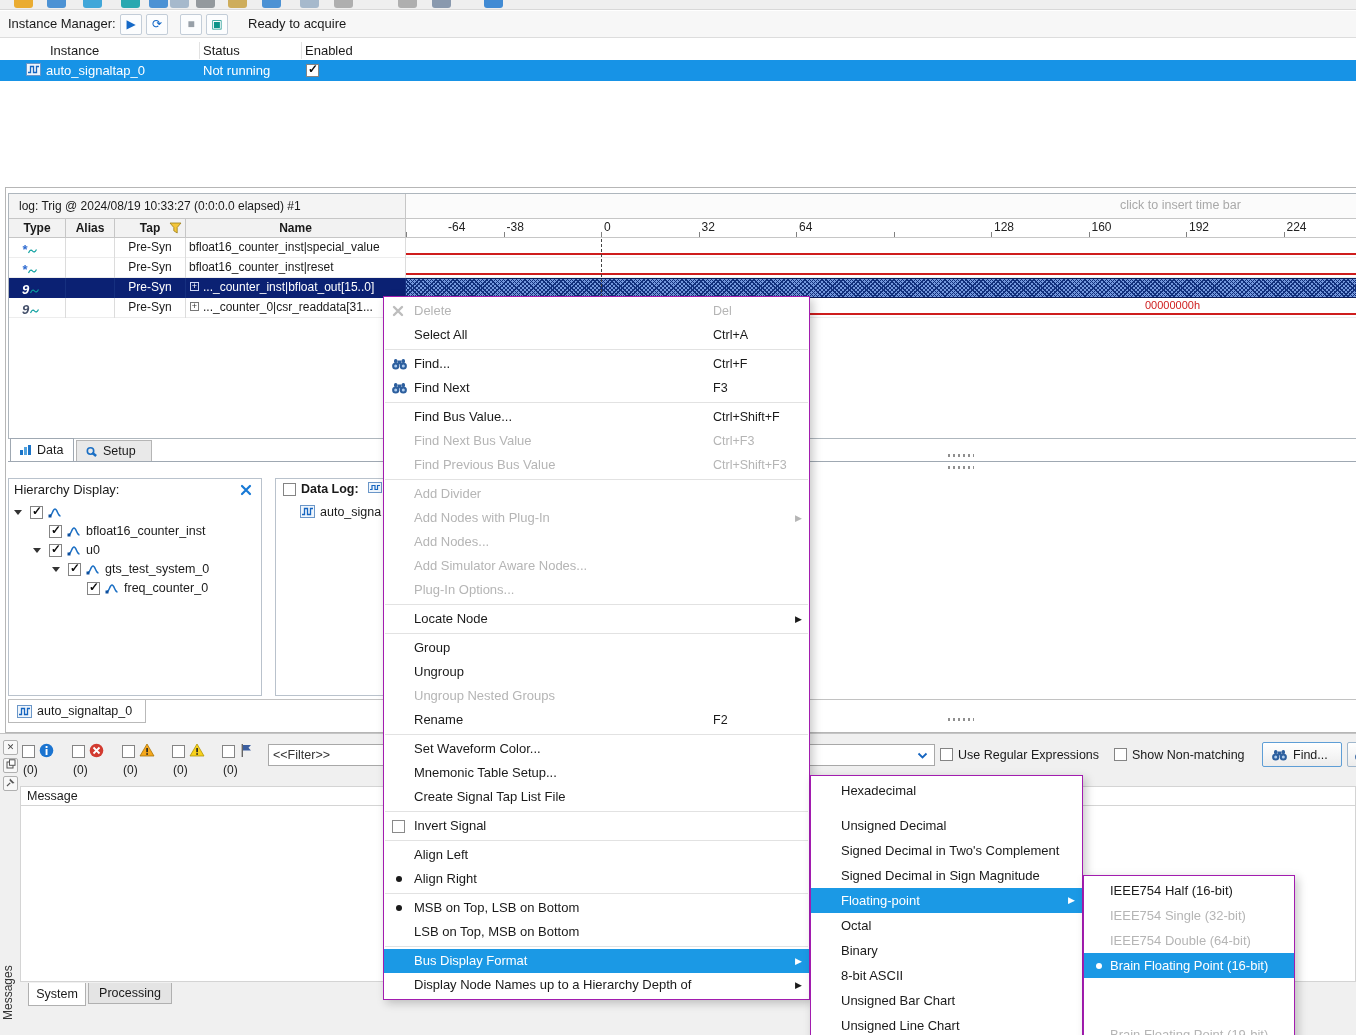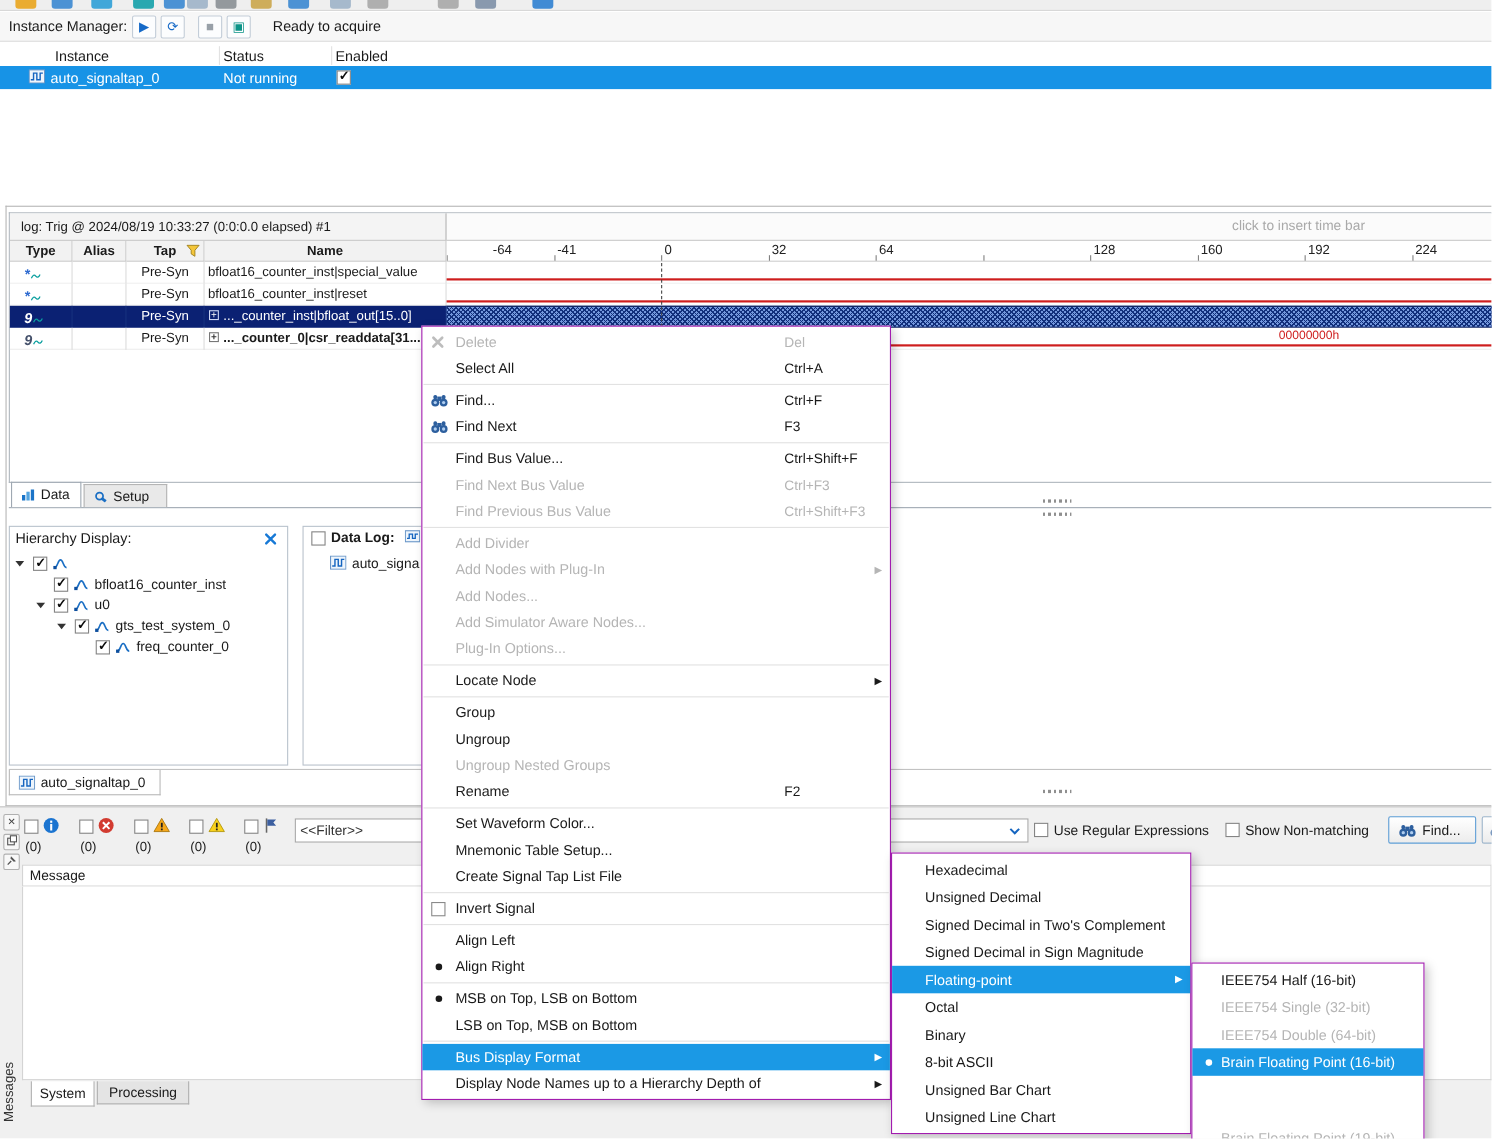--- a/index.html
+++ b/index.html
@@ -34,21 +34,21 @@
 .sigrow.sel .scell{border-right-color:#16307f}
 .typeicon{position:absolute;left:13px;top:1px;width:30px;height:18px}
 .typeicon .tg{font-size:13px;font-weight:bold;font-style:italic;color:#2f6bd0;margin-right:1px}
 .typeicon .tg9{color:#44506a}
 .sigrow.sel .typeicon span{color:#fff}
 .plusbox{display:inline-block;width:9px;height:9px;border:1px solid #777;line-height:7px;font-size:9px;text-align:center;margin:0 4px 2px 1px;vertical-align:middle;background:#fff;color:#333}
 .sigrow.sel .plusbox{background:transparent;border-color:#cdd6f5;color:#fff}
 .wavecell{position:absolute;top:0;height:20px}
 .rl{position:absolute;left:0;right:0;top:15px;height:2px;background:#ce1d1d}
 .busy{background:repeating-linear-gradient(45deg,#12307c 0 1px,transparent 1px 3px),repeating-linear-gradient(135deg,#12307c 0 1px,transparent 1px 3px),#7498dd;border-top:1px solid #0a1d5a;border-bottom:1px solid #0a1d5a}
-.bval{position:absolute;left:739px;top:1px;width:90px;text-align:center;color:#ce1d1d;font-size:11px;line-height:12px}
+.bval{position:absolute;left:739px;top:1px;width:90px;color:#ce1d1d;font-size:11px;line-height:12px}
 #trig{position:absolute;left:601px;top:239px;height:78px;width:0;border-left:1px dashed #444;z-index:3}
 .wtab{position:absolute;top:440px;height:21px;background:#e9e9e9;border:1px solid #b5b5b5;border-bottom:none;display:flex;align-items:center;gap:5px;padding:0 8px;font-size:12.5px}
 .wtab.act{top:438px;height:23px;background:#fff;border-color:#9fa8b2;z-index:2}
 #tabline{position:absolute;left:8px;top:461px;width:1348px;height:1px;background:#9fa8b2}
 .dots{position:absolute;width:26px;height:3px;background:repeating-linear-gradient(90deg,#8f8f8f 0 2px,transparent 2px 5px)}
 #hier{position:absolute;left:8px;top:478px;width:254px;height:218px;border:1px solid #b9c2cc;background:#fff}
 #hiertitle{position:absolute;left:14px;top:482px}
 #hierclose{position:absolute;left:240px;top:484px}
 .trow{position:absolute;left:9px;width:252px;height:19px}
 .exp{position:absolute;top:7px;width:0;height:0;border-left:4px solid transparent;border-right:4px solid transparent;border-top:5px solid #333}
@@ -230,21 +230,21 @@
 <div class="hcell" style="left: 66px; width: 49px;"><span>Alias</span></div>
 <div class="hcell" style="left: 115px; width: 71px;"><span>Tap</span><span class="icn" style="position: absolute; right: 3px; top: 3px;">
       <svg width="13" height="12" viewBox="0 0 13 12">
         <path d="M1 1 H12 L8.2 5.5 V11 L4.8 8.8 V5.5 Z" fill="#f4c63a" stroke="#9c7d18" stroke-width="0.8"></path>
       </svg>
     </span></div>
 <div class="hcell" style="left: 186px; width: 220px;"><span>Name</span></div>
 <div class="tlhdr">
     <div class="tick" style="left: 3px; margin-left: 39px;">-64</div>
     <div class="tickline" style="left: 0px;"></div>
-    <div class="tick" style="left: 100.5px;">-41</div>
+    <div class="tick" style="left: 100.5px;">-38</div>
     <div class="tickline" style="left: 97.5px;"></div>
     <div class="tick" style="left: 198px;">0</div>
     <div class="tickline" style="left: 195px;"></div>
     <div class="tick" style="left: 295.5px;">32</div>
     <div class="tickline" style="left: 292.5px;"></div>
     <div class="tick" style="left: 393px;">64</div>
     <div class="tickline" style="left: 390px;"></div>
     <div class="tick" style="left: 511px; margin-top: 44px;">96</div>
     <div class="tickline" style="left: 487.5px;"></div>
     <div class="tick" style="left: 588px;">128</div>
@@ -294,21 +294,21 @@
     <div class="wavecell busy" style="left: 397px; width: 950px;"></div>
   </div>
 <div class="sigrow" style="top: 298px;">
     <div class="scell" style="left: 0px; width: 57px;">
       <span class="typeicon"><span class="tg tg9">9</span><svg width="9" height="6" viewBox="0 0 9 6" style="margin-top:9px">
           <path d="M0.5 5 Q2.5 0.5 4.5 3 T8.5 1.5" stroke="#0a9f9f" stroke-width="1.2" fill="none"></path>
         </svg></span>
     </div>
     <div class="scell" style="left: 57px; width: 49px;"></div>
     <div class="scell tapcell" style="left: 106px; width: 71px;">Pre-Syn</div>
-    <div class="scell namecell" style="left: 177px; width: 220px; font-weight: bold;"><span class="plusbox">+</span><span>..._counter_0|csr_readdata[31...</span></div>
+    <div class="scell namecell" style="left: 177px; width: 220px;"><span class="plusbox">+</span><span>..._counter_0|csr_readdata[31...</span></div>
     <div class="wavecell" style="left: 397px; width: 950px;">
       <div class="rl"></div>
       <div class="bval">00000000h</div>
     </div>
   </div>
 <div class="wtab act" style="left: 10px; width: 64px;">
     <span class="icn">
       <svg width="13" height="12" viewBox="0 0 13 12">
         <rect x="1" y="6" width="3" height="5" fill="#1b74c8"></rect>
         <rect x="5" y="3" width="3" height="8" fill="#53a4e0"></rect>
@@ -584,21 +584,21 @@
     <div class="mi" style="height: 24px; line-height: 24px; padding-left: 30px;">
       <span class="mlbl">Display Node Names up to a Hierarchy Depth of</span>
       <span class="msc"></span>
       <span class="marr">▶</span>
     </div>
   </div>
 <div class="menu" style="left: 810px; top: 775px; width: 273px; z-index: 41;">
     <div class="mi" style="height: 25px; line-height: 25px; padding-left: 30px;">
       <span class="mlbl">Hexadecimal</span>
     </div>
-    <div class="mi" style="height: 25px; line-height: 25px; padding-left: 30px;">
+    <div class="mi" style="height: 25px; line-height: 25px; padding-left: 30px; margin-top: 10px;">
       <span class="mlbl">Unsigned Decimal</span>
     </div>
     <div class="mi" style="height: 25px; line-height: 25px; padding-left: 30px;">
       <span class="mlbl">Signed Decimal in Two's Complement</span>
     </div>
     <div class="mi" style="height: 25px; line-height: 25px; padding-left: 30px;">
       <span class="mlbl">Signed Decimal in Sign Magnitude</span>
     </div>
     <div class="mi hl" style="height: 25px; line-height: 25px; padding-left: 30px;">
       <span class="mlbl">Floating-point</span>

